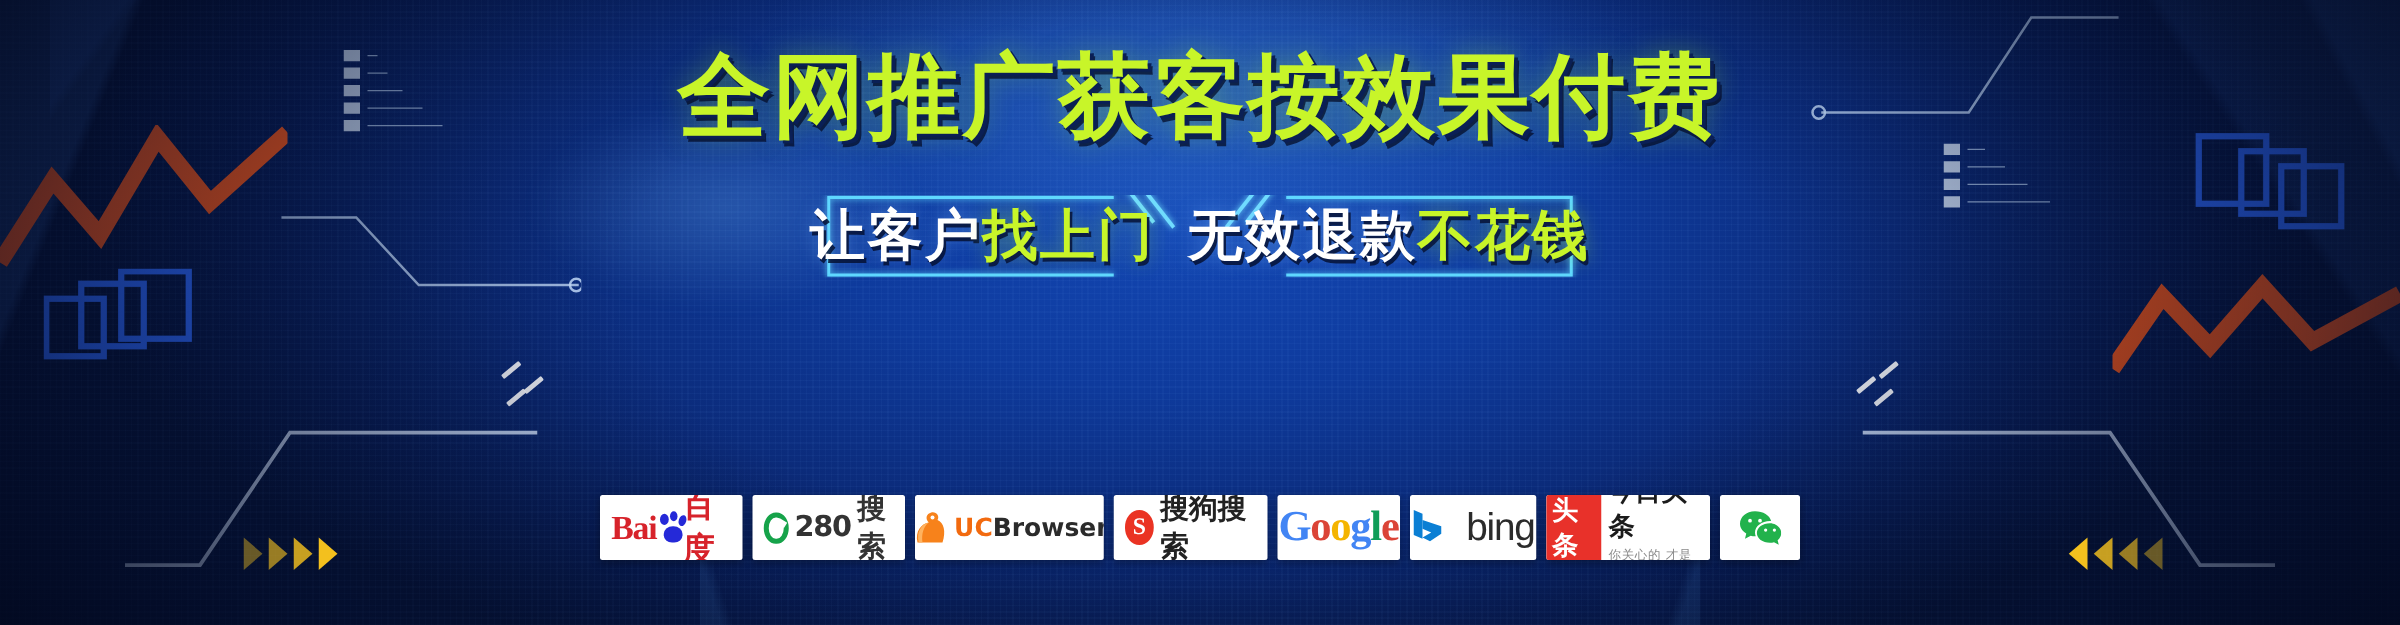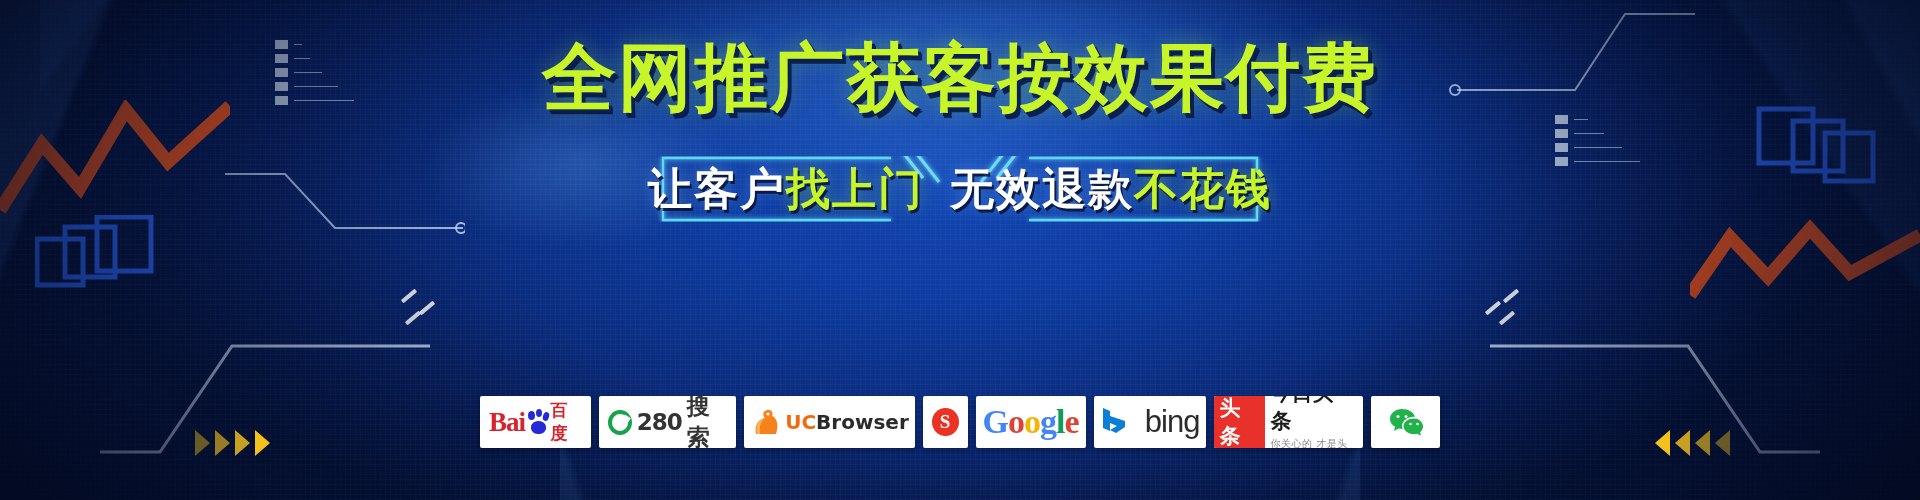--- a/index.html
+++ b/index.html
@@ -176,21 +176,21 @@
     border-radius:2px;
     display:flex; align-items:center; justify-content:center;
     padding:0 9px;
     box-shadow:0 2px 7px rgba(0,0,0,.35);
     overflow:hidden;
   }
 
   
   .lg-baidu { gap:1px; }
   .baidu-bai { color:#d7232b; font-size:27px; font-weight:bold; font-family:"Liberation Serif",serif; letter-spacing:-1px; }
-  .baidu-cn  { color:#d7232b; font-size:17px; font-weight:bold; font-family:"DejaVu Sans",sans-serif; }
+  .baidu-cn  { color:#d7232b; font-size:26px; font-weight:bold; font-family:"DejaVu Sans",sans-serif; }
   .paw { position:relative; width:25px; height:26px; }
   .paw i { position:absolute; background:#2529d8; border-radius:50%; display:block; }
 
   
   .lg-360 { gap:5px; }
   .ring360 { width:25px; height:25px; border:4px solid #16a34a; border-radius:50%; position:relative; }
   .ring360::after{content:""; position:absolute; right:-2px; top:2px; width:7px; height:5px; background:#fff; transform:rotate(32deg);}
   .t360 { color:#333; font-size:23px; font-weight:bold; font-family:"DejaVu Sans",sans-serif; letter-spacing:-1px;}
 
   
@@ -417,20 +417,21 @@
           <path d="M6 27 C4 18 9 12 15 11 C12 8 13 4 17 3 C21 2 24 6 22 9 C27 11 29 18 26 27 Z" fill="#f7821b"></path>
           <path d="M15 11 C11 14 9 20 10 27 L7 27 C5 19 9 12 15 11Z" fill="#ffb25e"></path>
           <circle cx="18" cy="7" r="1.6" fill="#fff"></circle>
         </svg>
       </span>
       <span class="uc-txt"><span class="uc-u">UC</span><span class="uc-b">Browser</span></span>
     </div>
 
     <div class="logo lg-sogou">
       <span class="sg-circle">S</span>
+      <span class="sg-txt">搜狗搜索</span>
     </div>
 
     <div class="logo lg-google">
       <span class="g1">G</span>
         <span class="g2">o</span>
         <span class="g3">o</span>
         <span class="g4">g</span>
         <span class="g5">l</span>
         <span class="g6">e</span>
     </div>

